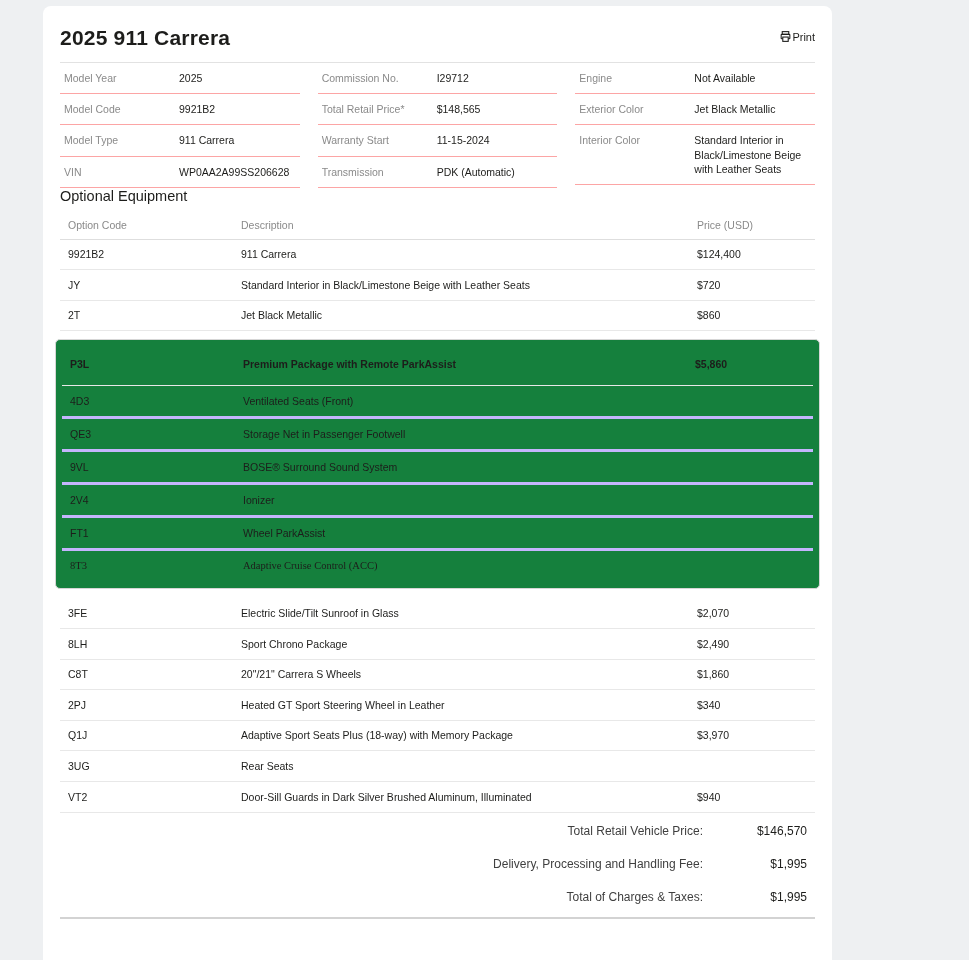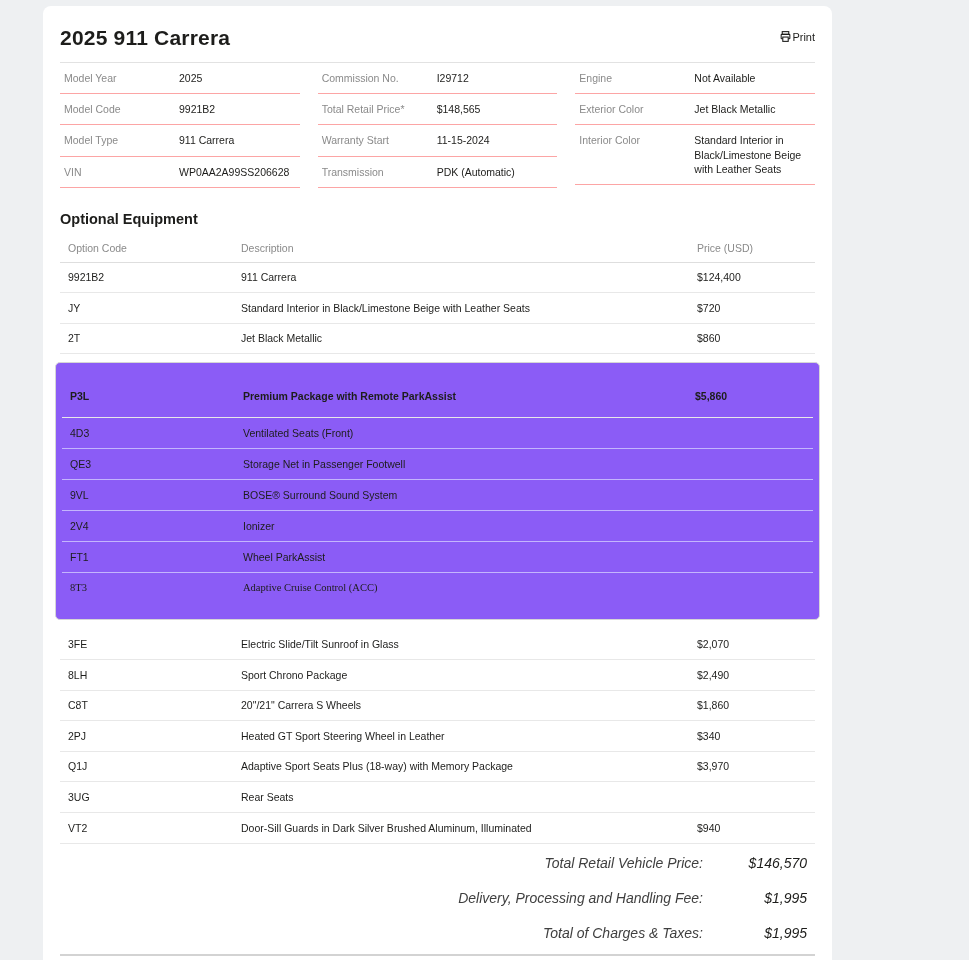--- a/index.html
+++ b/index.html
@@ -47,23 +47,22 @@
     min-height: 29px;
     border-bottom: 1px solid #fca5a5;
     font-size: 10.5px;
     line-height: 1.35;
     align-items: start;
   }
   .info-label { color: #8a8a8a; }
   .info-value { color: #1d1d1b; }
   
   .section-heading {
-    margin-top: 23px;
     font-size: 14.5px;
-    font-weight: bold;
+    font-weight: normal;
   }
   
   .equip-header {
     display: grid;
     grid-template-columns: 173px 1fr 110px;
     padding: 9px 8px 8px 8px;
     margin-top: 6px;
     font-size: 10.5px;
     color: #8a8a8a;
     border-bottom: 1px solid #dedede;
@@ -76,48 +75,47 @@
     line-height: 1.2;
     border-bottom: 1px solid #e8e8e8;
     align-items: center;
   }
   .col-price { text-align: left; }
   
   .package-box {
     margin: 8px -5px 9px -5px;
     border: 1px solid #d6d6d6;
     border-radius: 5px;
-    padding: 13px 6px;
-    background: #8b5cf6;
+    padding: 4px 6px;
+    background: #15803d;
   }
   .package-header {
     display: grid;
     grid-template-columns: 173px 1fr 110px;
     padding: 14px 8px 15px 8px;
     font-size: 10.5px;
     font-weight: bold;
     border-bottom: 1px solid #e8e8e8;
     align-items: center;
   }
   .package-item {
     display: grid;
     grid-template-columns: 173px 1fr;
     padding: 9px 8px;
     font-size: 10.5px;
-    border-bottom: 1px solid #c4b5fd;
+    border-bottom: 3px solid #c4b5fd;
     align-items: center;
   }
   .package-item:last-child { border-bottom: none; padding-bottom: 13px; font-family: Liberation Serif, serif; }
   
   .totals { margin-top: 2px; }
   .total-line {
     display: flex; justify-content: flex-end; align-items: center;
     padding: 9.5px 8px;
-    font-size: 14px;
-    font-style: italic;
+    font-size: 12px;
   }
   .total-label { color: #3f3f3f; text-align: right; }
   .total-value { width: 104px; text-align: right; color: #1d1d1b; }
   .totals-divider { border-top: 2px solid #d3d3d3; margin-top: 3px; }
   .total-final {
     display: flex; justify-content: flex-end; align-items: center;
     padding: 11px 8px 10px 8px;
     font-size: 11px; font-weight: bold;
   }
 </style>

